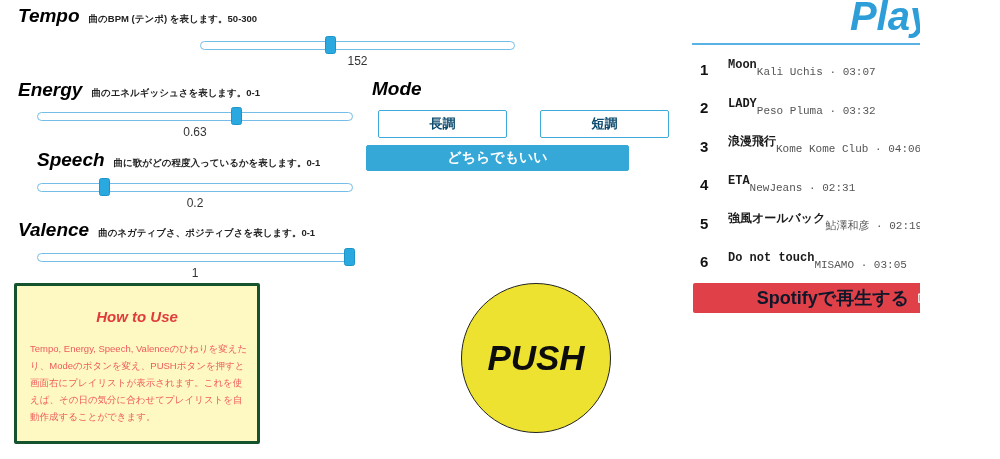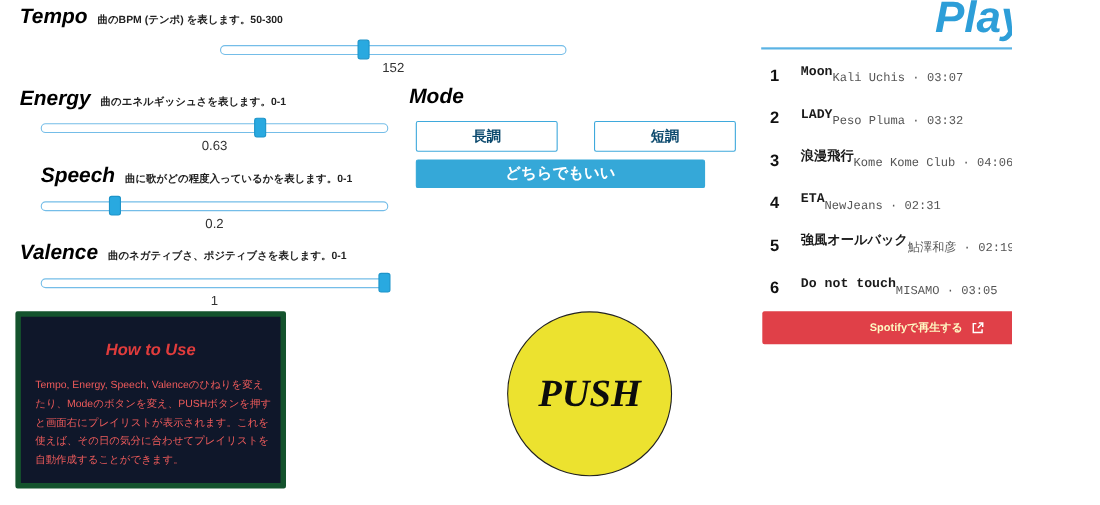--- a/index.html
+++ b/index.html
@@ -24,47 +24,47 @@
   
   .mode-btn{
     position:absolute;box-sizing:border-box;display:flex;align-items:center;justify-content:center;
     background:#fff;border:1px solid #3fa9dc;border-radius:2px;
     color:#0c4a6e;font-weight:bold;font-size:13px;cursor:pointer;
   }
   .mode-btn.filled{background:#35a8d8;border-color:#35a8d8;color:#fff;font-size:14px;}
   
   .howto{
     position:absolute;left:14px;top:283px;width:246px;height:161px;
-    border:5px solid #14532d;border-radius:2px;background:#0f172a;box-sizing:border-box;
+    border:3px solid #14532d;border-radius:2px;background:#fef9c3;box-sizing:border-box;
   }
   .howto-title{margin-top:22px;text-align:center;font-style:italic;font-weight:bold;font-size:15px;color:#e03c3c;}
   .howto-body{margin:15px 8px 0 13px;font-size:9.5px;line-height:1.8;color:#ef5b5b;text-align:left;}
   
   .push-btn{
     position:absolute;left:461px;top:283px;width:150px;height:150px;border-radius:50%;
     background:#ece22f;border:1.5px solid #222;box-sizing:border-box;
-    display:flex;align-items:center;justify-content:center;cursor:pointer;font-family:Liberation Serif, serif;
+    display:flex;align-items:center;justify-content:center;cursor:pointer;
   }
   .push-label{font-style:italic;font-weight:900;font-size:35px;color:#0c0c0c;letter-spacing:0px;}
   
   .pl-title{
     position:absolute;left:640px;top:-6px;width:350px;text-align:right;
     font-style:italic;font-weight:bold;font-size:40px;color:#2d9ed8;line-height:1.1;
   }
   .pl-underline{position:absolute;left:692px;top:43px;width:298px;height:2px;background:#5ab3e4;}
   .pl-list{position:absolute;left:700px;top:56px;width:292px;}
   .pl-row{display:flex;align-items:center;height:26px;margin-bottom:12.5px;}
   .pl-num{width:28px;font-weight:bold;font-size:15px;color:#111;}
   .pl-text{display:flex;flex-direction:row;justify-content:center;font-family:Liberation Mono, monospace;}
   .pl-song{font-weight:bold;font-size:12px;color:#1a1a1a;line-height:1.2;}
   .pl-meta{font-size:11px;color:#555;margin-top:8px;line-height:1.2;}
   .spotify-btn{
     position:absolute;left:693px;top:283px;width:300px;height:30px;box-sizing:border-box;
     background:#e04048;border-radius:2px;display:flex;align-items:center;justify-content:center;gap:8px;
-    color:#fef9c3;font-weight:bold;font-size:10px;cursor:pointer;
+    color:#0f172a;font-weight:bold;font-size:18px;cursor:pointer;
   }
   
   .edge-widget{
     position:absolute;left:996px;top:312px;width:16px;height:26px;box-sizing:border-box;
     background:#fff;border:1.5px solid #9cc98c;border-radius:6px;
   }
 </style>
 </head>
 <body>
 
@@ -104,21 +104,21 @@
   <div class="slider-track" style="left:37px;top:253px;width:316px;">
     <div class="slider-thumb" style="left: 306px;"></div>
   </div>
   <div class="slider-value" style="left:37px;top:266px;width:316px;">1</div>
 
   <div class="section-head" style="left:372px;top:78px;">
     <span class="h-label">Mode</span>
   </div>
   <div class="mode-btn" style="left:378px;top:110px;width:129px;height:28px;">長調</div>
   <div class="mode-btn" style="left:540px;top:110px;width:129px;height:28px;">短調</div>
-  <div class="mode-btn filled" style="left:378px;top:145px;width:263px;height:26px;">どちらでもいい</div>
+  <div class="mode-btn filled" style="left:366px;top:145px;width:263px;height:26px;">どちらでもいい</div>
 
   <div class="howto">
     <div class="howto-title">How to Use</div>
     <div class="howto-body">Tempo, Energy, Speech, Valenceのひねりを変えたり、Modeのボタンを変え、PUSHボタンを押すと画面右にプレイリストが表示されます。これを使えば、その日の気分に合わせてプレイリストを自動作成することができます。</div>
   </div>
 
   <div class="push-btn">
     <span class="push-label">PUSH</span>
   </div>
 

